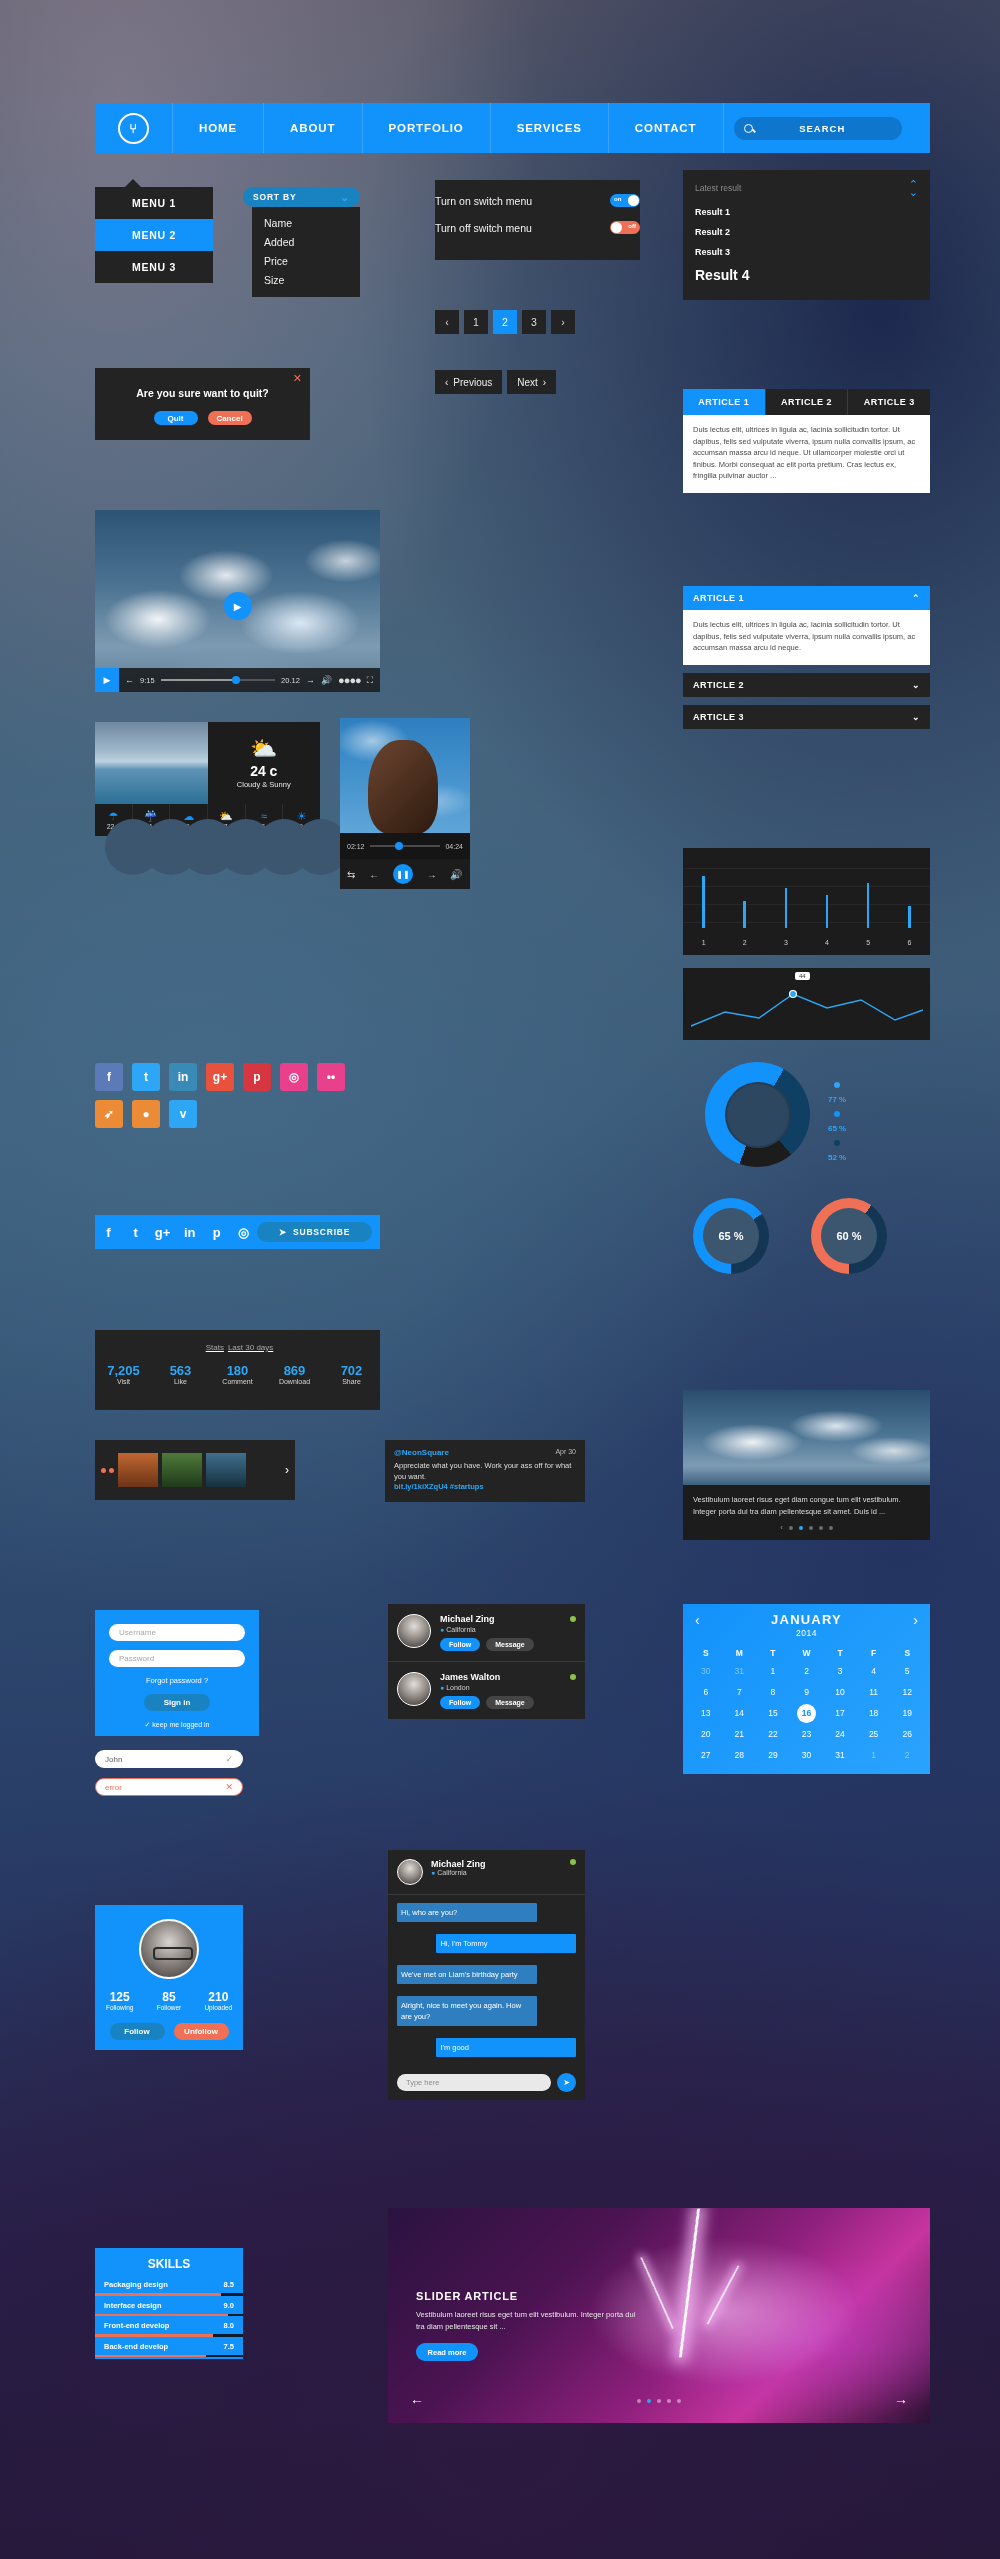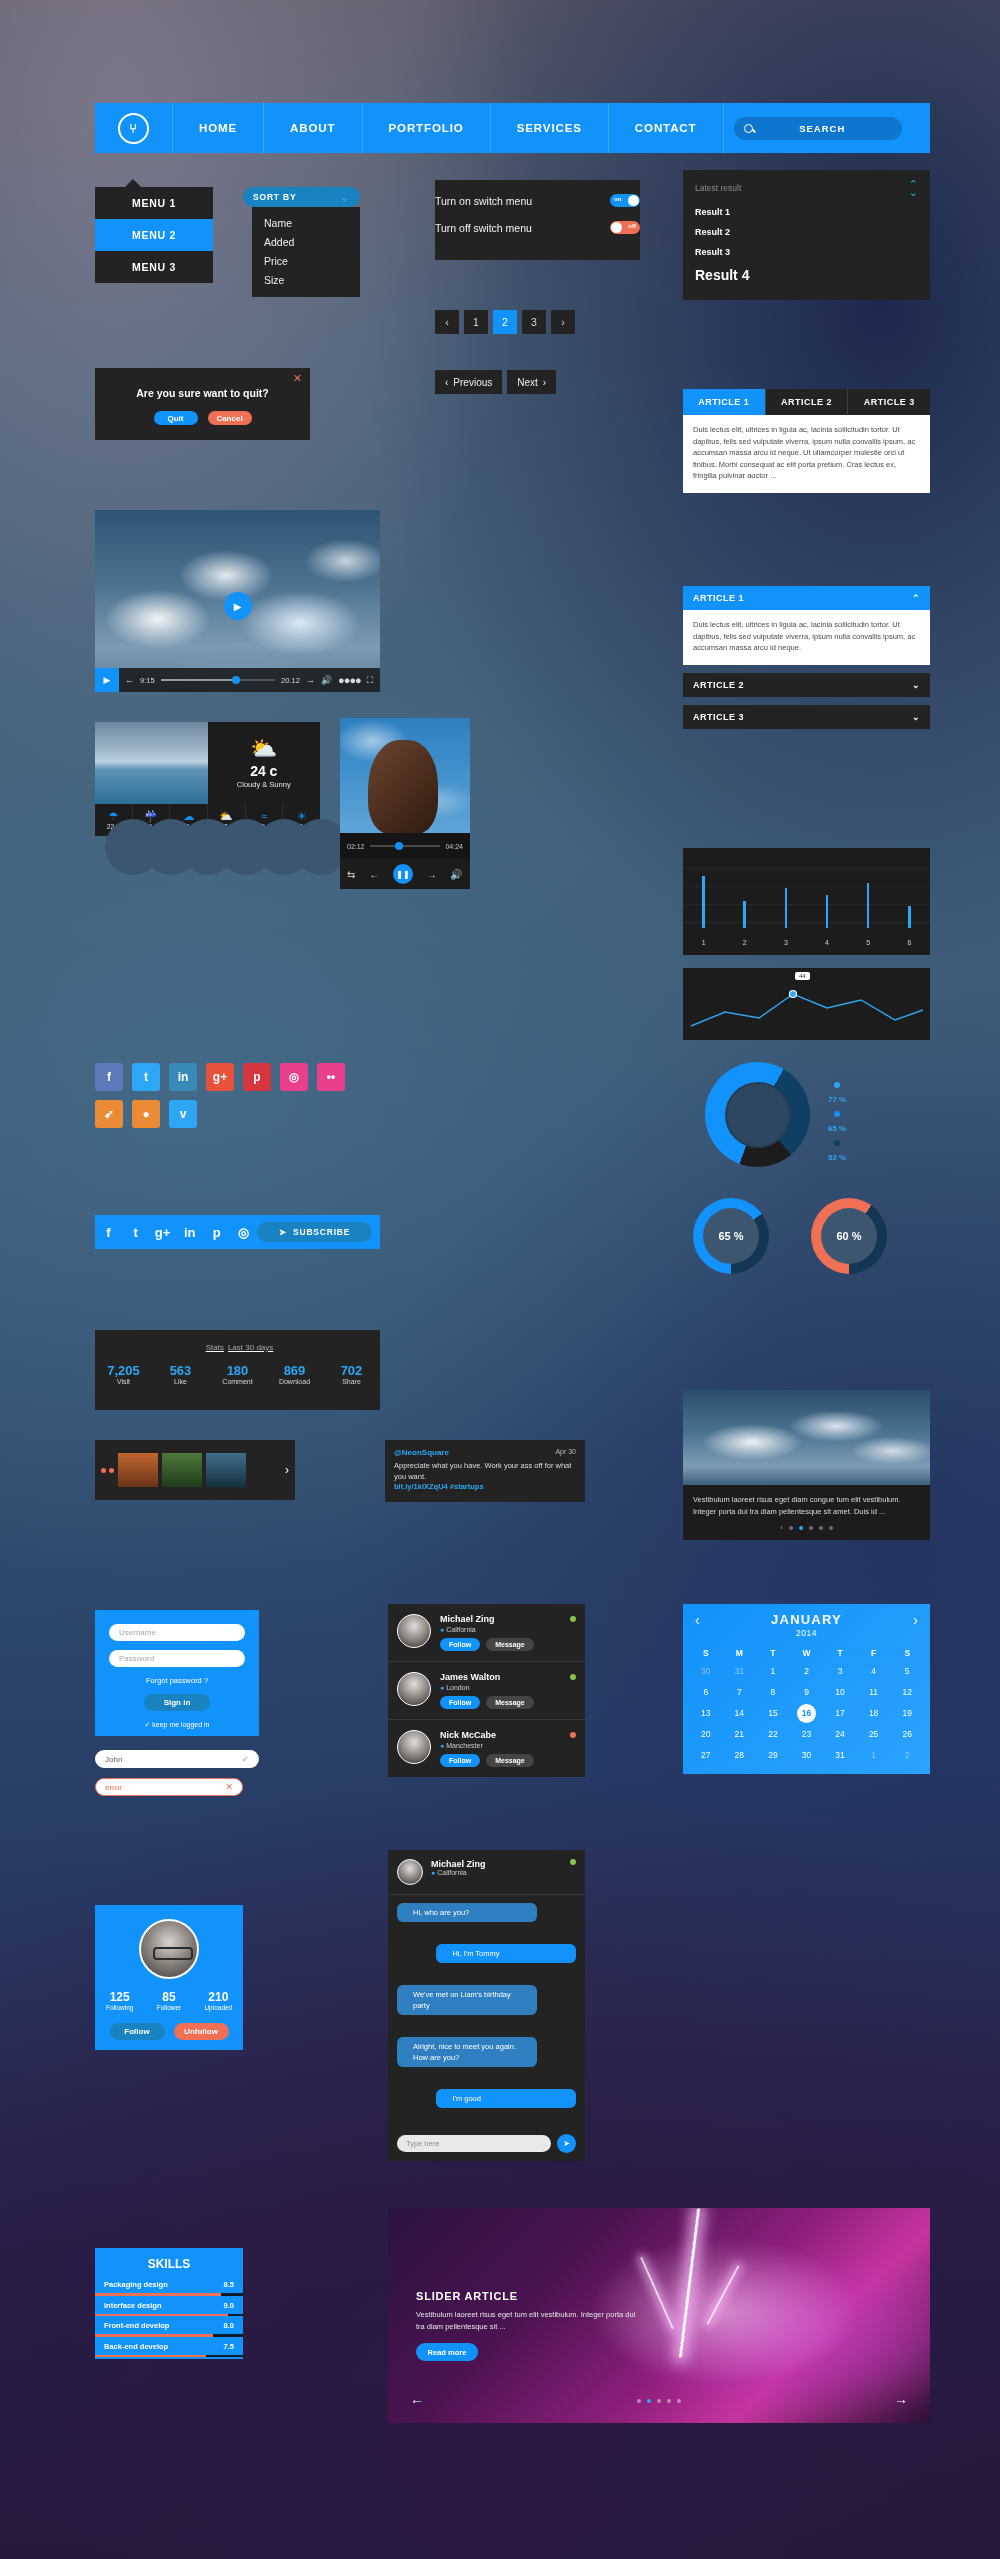--- a/index.html
+++ b/index.html
@@ -151,21 +151,21 @@
   #tweet .hd .d { margin-left:auto; color:#bbb; font-size:7px; }
   #tweet .bd { color:#dedede; font-size:7.5px; line-height:11px; margin-top:3px; }
   #tweet .lk { color:#2da7f5; font-size:7.5px; font-weight:bold; }
 
   
   #login { left:95px; top:1610px; width:164px; height:126px; background:#1292fb; padding:14px 14px 0; }
   #login .fld { height:17px; border-radius:9px; background:#fff; margin-bottom:9px; display:flex; align-items:center; padding:0 10px; color:#a7a7a7; font-size:8px; }
   #login .fp { text-align:center; color:#fff; font-size:7.5px; margin:2px 0 9px; }
   #login .sb { width:66px; height:17px; border-radius:9px; background:#1983c1; color:#fff; font-size:8px; font-weight:bold; display:flex;align-items:center;justify-content:center; margin:0 auto; }
   #login .km { text-align:center; color:#fff; font-size:7px; margin-top:10px; }
-  #inp-ok { left:95px; top:1750px; width:164px; height:18px; border-radius:9px; background:#fff; display:flex; align-items:center; padding:0 10px; color:#5d5d5d; font-size:8px; }
+  #inp-ok { left:95px; top:1750px; width:148px; height:18px; border-radius:9px; background:#fff; display:flex; align-items:center; padding:0 10px; color:#5d5d5d; font-size:8px; }
   #inp-ok .tick { margin-left:auto; color:#9b9b9b; font-size:9px; }
   #inp-err { left:95px; top:1778px; width:148px; height:18px; border-radius:9px; background:#fff; border:1.5px solid #ef7055; display:flex; align-items:center; padding:0 9px; color:#ef7055; font-size:8px; }
   #inp-err .tick { margin-left:auto; color:#ef7055; font-size:9px; }
 
   
   #profile { left:95px; top:1905px; width:148px; height:145px; background:#1292fb; padding-top:14px; }
   #profile .av { width:60px;height:60px;border-radius:50%;margin:0 auto; border:2px solid #fff; overflow:hidden;
      background:radial-gradient(circle at 50% 38%, #d8d4cf 0%, #8d8782 45%, #3a3734 100%); position:relative; }
   #profile .av:before { content:''; position:absolute; left:12px; top:26px; width:36px;height:9px; border:2px solid #2b2b2b; border-radius:4px; }
   #profile .nums { display:flex; margin-top:11px; }
@@ -204,21 +204,21 @@
   #chat { left:388px; top:1850px; width:197px; background:#232323; padding-bottom:8px; }
   #chat .hd { display:flex; padding:9px; border-bottom:1px solid #3a3a3a; }
   #chat .hd .av { width:26px;height:26px;border-radius:50%;border:1.5px solid #fff;
       background:radial-gradient(circle at 50% 35%, #e2ded9 0%, #8d8782 50%, #2f2c2a 100%); }
   #chat .hd .info { margin-left:8px; flex:1; }
   #chat .hd .nm { color:#fff; font-size:9px; font-weight:bold; }
   #chat .hd .loc { color:#cfcfcf; font-size:7px; }
   #chat .hd .loc b { color:#2da7f5; }
   #chat .hd .dot { width:6px;height:6px;border-radius:50%;background:#8bc34a; align-self:flex-start; }
   #chat .msgs { padding:8px 9px 0; }
-  #chat .bub { max-width:78%; border-radius:6px; padding:4px 16px; font-size:7.5px; color:#fff; margin-bottom:22px; line-height:11px; }
+  #chat .bub { max-width:78%; border-radius:1px; padding:4px 4px; font-size:7.5px; color:#fff; margin-bottom:12px; line-height:11px; }
   #chat .bub.them { background:#2f7fc0; }
   #chat .bub.me { background:#1292fb; margin-left:auto; }
   #chat .inputrow { display:flex; align-items:center; gap:6px; padding:4px 9px 0; }
   #chat .ti { flex:1; height:17px; border-radius:9px; background:#e9e9e9; display:flex; align-items:center; padding:0 9px; color:#8d8d8d; font-size:7.5px; }
   #chat .send { width:19px;height:19px;border-radius:50%;background:#1292fb;color:#fff;font-size:8px;display:flex;align-items:center;justify-content:center; }
 
   
   #tabs { left:683px; top:389px; width:247px; }
   #tabs .tr { display:flex; }
   #tabs .tb { flex:1; height:26px; background:#232323; color:#fff; font-size:9px; font-weight:bold; letter-spacing:.5px; display:flex; align-items:center; justify-content:center; border-right:1px solid #3c3c3c; }
@@ -659,34 +659,20 @@
           <span>James Walton</span>
           <i class="dot" style="background:#8bc34a"></i>
         </div>
       <div class="loc"><b>●</b> <span>London</span></div>
       <div class="bs">
         <div class="b f">Follow</div>
         <div class="b m">Message</div>
       </div>
     </div>
   </div>
-  <div class="p">
-    <div class="av"></div>
-    <div class="info">
-      <div class="nm">
-          <span>Nick McCabe</span>
-          <i class="dot" style="background:#ef7055"></i>
-        </div>
-      <div class="loc"><b>●</b> <span>Manchester</span></div>
-      <div class="bs">
-        <div class="b f">Follow</div>
-        <div class="b m">Message</div>
-      </div>
-    </div>
-  </div>
 </div>
 
 <div class="panel" id="chat">
   <div class="hd">
     <div class="av"></div>
     <div class="info">
       <div class="nm">Michael Zing</div>
       <div class="loc"><b>●</b> <span>California</span></div>
     </div>
     <i class="dot"></i>

